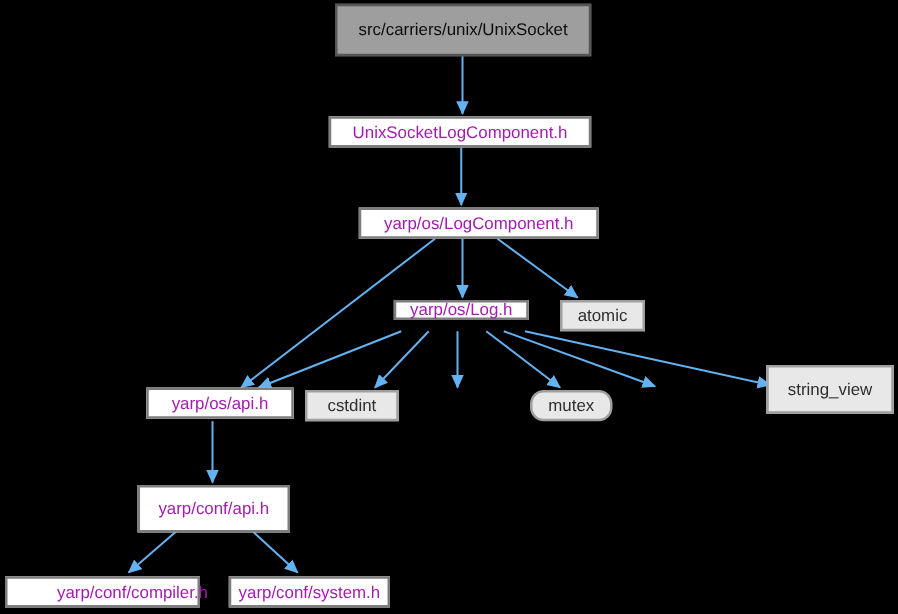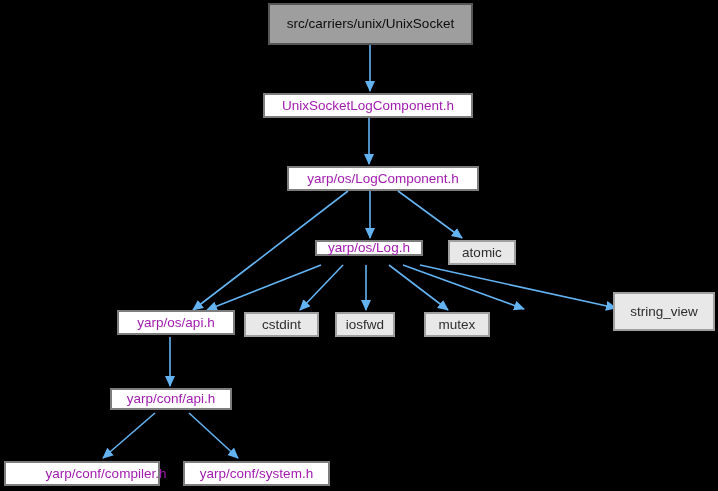--- a/index.html
+++ b/index.html
@@ -94,38 +94,35 @@
   </div>
 
   <div class="node header" style="left:117px; top:310px; width:118px; height:25px;">
     <span>yarp/os/api.h</span>
   </div>
 
   <div class="node system" style="left:244px; top:312px; width:75px; height:25px;">
     <span>cstdint</span>
   </div>
 
-  <div class="node system" style="left:335px; top:312px; width:60px; height:25px;">
-    <span>iosfwd</span>
-  </div>
 
-  <div class="node system" style="left:424px; top:312px; width:66px; height:25px;">
+  <div class="node system" style="left:424px; top:312px; width:66px; height:25px;border-radius:11px;">
     <span>mutex</span>
   </div>
 
 
   <div class="node system" style="left:613px; top:292px; width:102px; height:39px;">
     <span>string_view</span>
   </div>
 
-  <div class="node header" style="left:110px; top:388px; width:122px; height:22px;">
+  <div class="node header" style="left:110px; top:388px; width:122px; height:38px;">
     <span>yarp/conf/api.h</span>
   </div>
 
   <div class="node header" style="left:4px; top:461px; width:156px; height:25px;padding-left:48px;">
     <span>yarp/conf/compiler.h</span>
   </div>
 
-  <div class="node header" style="left:183px; top:461px; width:147px; height:25px;">
+  <div class="node header" style="left:183px; top:461px; width:129px; height:25px;">
     <span>yarp/conf/system.h</span>
   </div>
 
 </div>
 
 </body></html>

